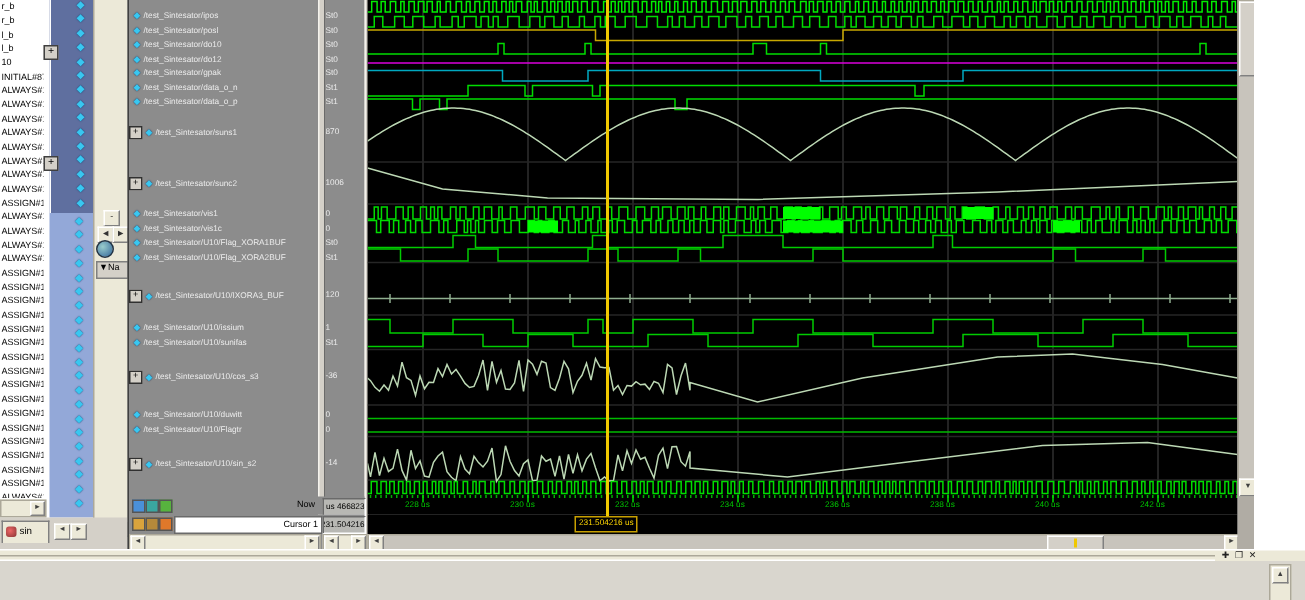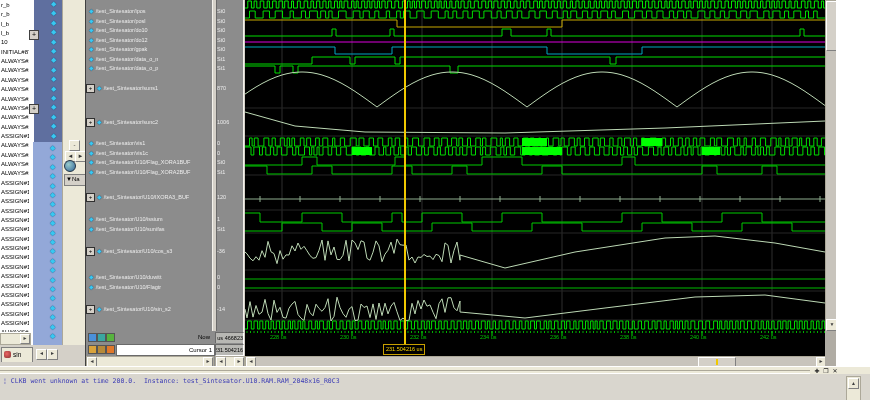--- a/index.html
+++ b/index.html
@@ -511,19 +511,18 @@
   <div class="abs" style="left:836px;top:0;width:34px;height:366px;background:#fff;"></div>
 
   <div class="abs" id="splitter">
     <div class="groove"></div>
     <div class="winbtn" style="left:813px;">✚</div>
     <div class="winbtn" style="left:822px;">❐</div>
     <div class="winbtn" style="left:831px;">✕</div>
   </div>
 
   <div class="abs" id="console">
-    <div id="console-text">¦ CLKB went unknown at time 200.0.  Instance: test_Sintesator.U10.RAM.RAM_2048x16_R0C3</div>
     <div id="con-sb">
       <div class="sb-btn" style="left:1px;top:1px;width:9px;height:9px;line-height:8px;">▲</div>
     </div>
   </div>
 
 </div>
 
 </body></html>

